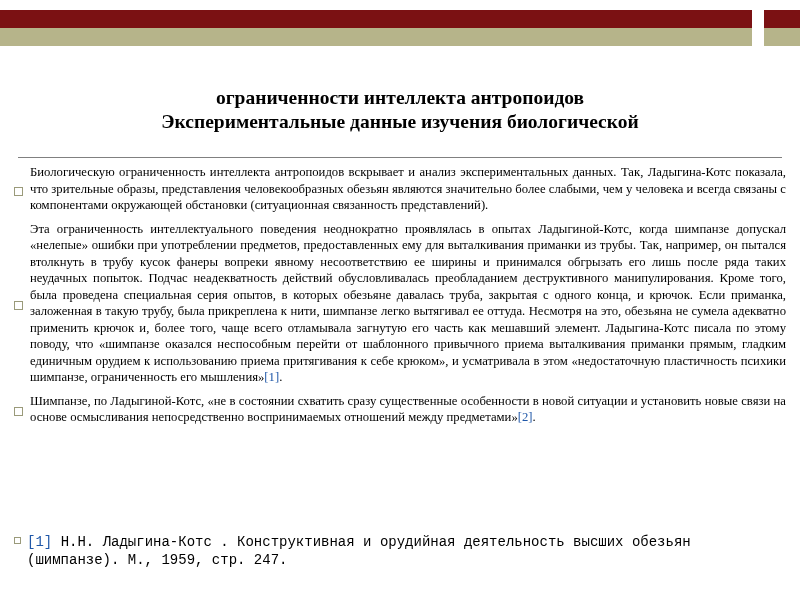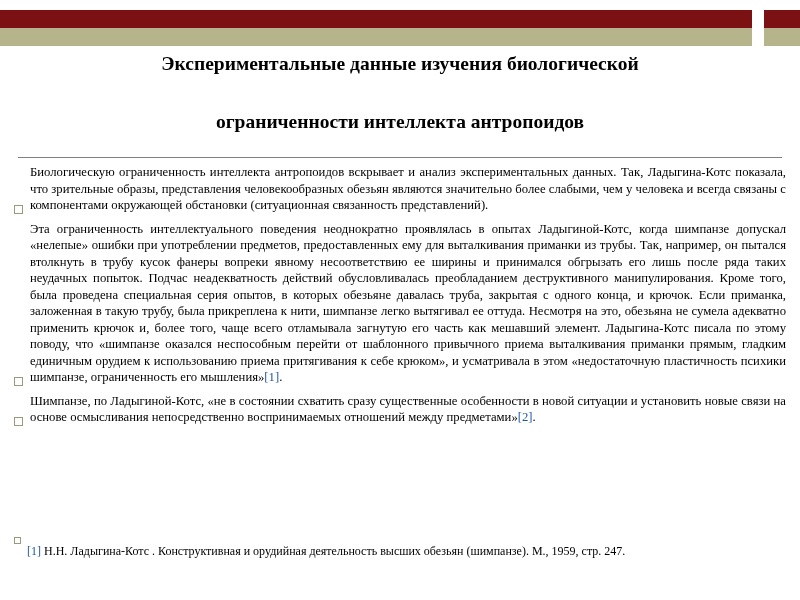--- a/index.html
+++ b/index.html
@@ -100,21 +100,21 @@
 
   
   .content {
     position: absolute;
     left: 14px;
     top: 164px;
     width: 772px;
   }
   .bullet-row {
     display: flex;
-    align-items: flex-end;
+    align-items: center;
     margin-bottom: 7px;
   }
   .bullet-mark {
     flex: 0 0 auto;
     width: 7px;
     height: 7px;
     border: 1px solid #9a9a7a;
     margin: 5px 7px 0 0;
     background: #ffffff;
   }
@@ -146,46 +146,45 @@
   .footnote-mark {
     flex: 0 0 auto;
     width: 5px;
     height: 5px;
     border: 1px solid #9a9a7a;
     margin: 4px 6px 0 0;
     background: #ffffff;
   }
   .footnote-text {
     flex: 1 1 auto;
-    font-family: Liberation Serif, serif;
-    font-size: 12px;
+    font-family: Liberation Mono, monospace;
+    font-size: 14px;
     line-height: 1.3;
     color: #000000;
-    margin-top: 11px;
   }
   .footnote-text .num {
     color: #1f57a8;
   }
 </style>
 </head>
 <body>
 
 <div class="slide">
 
   <div class="topbar">
     <div class="bar-dark-left"></div>
     <div class="bar-tan-left"></div>
     <div class="bar-white-notch"></div>
     <div class="bar-dark-right"></div>
     <div class="bar-tan-right"></div>
   </div>
 
   <div class="title-block">
+    <div class="title-line second">ограниченности интеллекта антропоидов</div>
     <div class="title-line">Экспериментальные данные изучения биологической</div>
-    <div class="title-line second">ограниченности интеллекта антропоидов</div>
   </div>
 
   <div class="hrule"></div>
 
   <div class="content">
 
     <div class="bullet-row">
       <span class="bullet-mark"></span>
       <div class="bullet-text">Биологическую ограниченность интеллекта антропоидов вскрывает и анализ экспериментальных данных. Так, Ладыгина-Котс показала, что зрительные образы, представления человекообразных обезьян являются значительно более слабыми, чем у человека и всегда связаны с компонентами окружающей обстановки (ситуационная связанность представлений).</div>
     </div>

